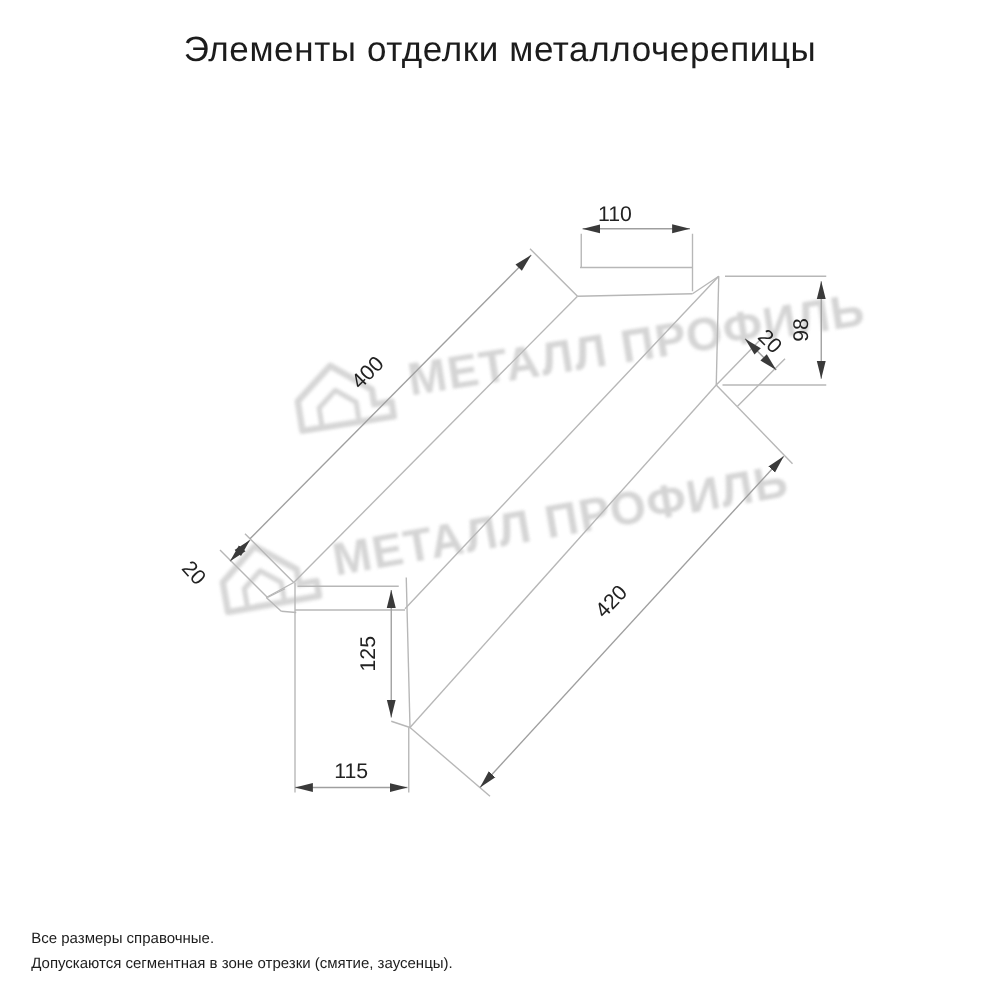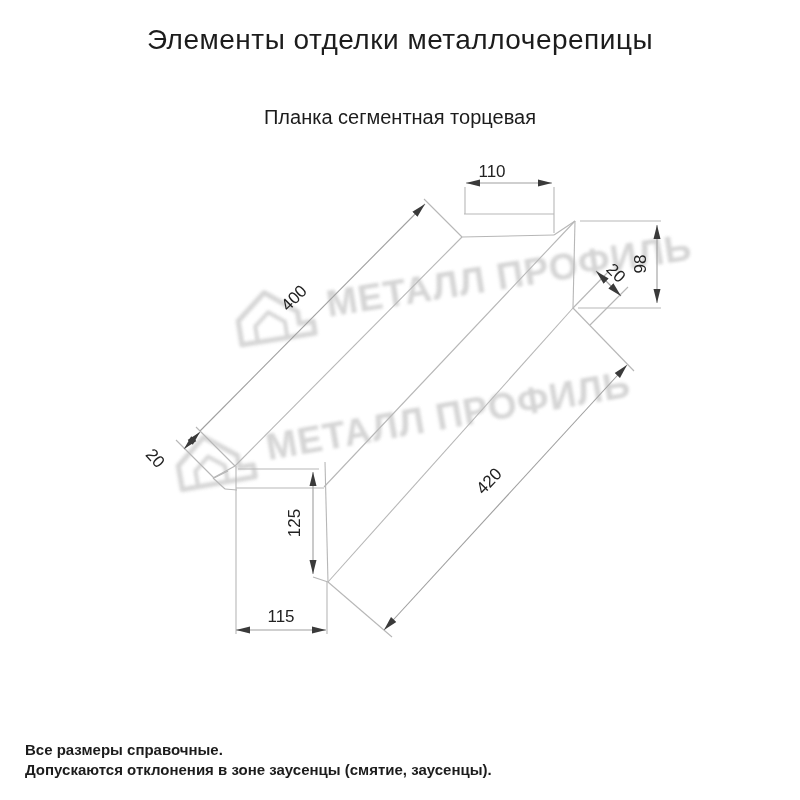--- a/index.html
+++ b/index.html
@@ -19,31 +19,30 @@
   .wm1{left:232px;top:290px;transform:rotate(-9deg);}
   .wm2{left:172px;top:435px;transform:rotate(-10deg);}
   .watermark .wm-text{font-size:37px;font-weight:bold;letter-spacing:1px;
     color:#cdcdcd;white-space:nowrap;line-height:60px;}
 
   svg.draw{position:absolute;left:0;top:0;}
   .gline{stroke:#b7b7b7;stroke-width:1.1;fill:none;}
   .gdim{stroke:#9f9f9f;stroke-width:1.1;fill:none;}
   .dimtxt{font-family:"Liberation Sans",sans-serif;font-size:17px;fill:#222222;}
 
-  .footer{position:absolute;left:25px;top:740px;font-size:15px;line-height:20px;color:#1c1c1c;font-weight:bold;}
+  .footer{position:absolute;left:25px;top:740px;font-size:12px;line-height:20px;color:#1c1c1c;}
 </style>
 </head>
 <body>
 
 <div id="canvas">
 
   <div class="page-title">Элементы отделки металлочерепицы</div>
 
   <div class="product-name">
-    <div>Планка сегментная торцевая</div>
   </div>
 
   <div class="watermark wm1">
     <svg width="84" height="58" viewBox="0 0 84 58">
       <path d="M6,54 L6,30 L36,6 L66,30 L66,42 L80,42 L80,54 Z" fill="none" stroke="#cfcfcf" stroke-width="5" stroke-linejoin="round"></path>
       <path d="M22,54 L22,38 L37,26 L52,38 L52,54" fill="none" stroke="#cfcfcf" stroke-width="4" stroke-linejoin="round"></path>
     </svg>
     <span class="wm-text">МЕТАЛЛ ПРОФИЛЬ</span>
   </div>
   <div class="watermark wm2">
@@ -113,16 +112,16 @@
       <text class="dimtxt" x="298" y="302" text-anchor="middle" transform="rotate(-45 298 302)">400</text>
       <text class="dimtxt" x="151" y="462" text-anchor="middle" transform="rotate(48 151 462)">20</text>
       <text class="dimtxt" x="493" y="485" text-anchor="middle" transform="rotate(-46 493 485)">420</text>
       <text class="dimtxt" x="300" y="523" text-anchor="middle" transform="rotate(-90 300 523)">125</text>
       <text class="dimtxt" x="281" y="622" text-anchor="middle">115</text>
     </g>
   </svg>
 
   <div class="footer">
     <div>Все размеры справочные.</div>
-    <div>Допускаются отклонения в зоне заусенцы (смятие, заусенцы).</div>
+    <div>Допускаются сегментная в зоне отрезки (смятие, заусенцы).</div>
   </div>
 
 </div>
 
 </body></html>

